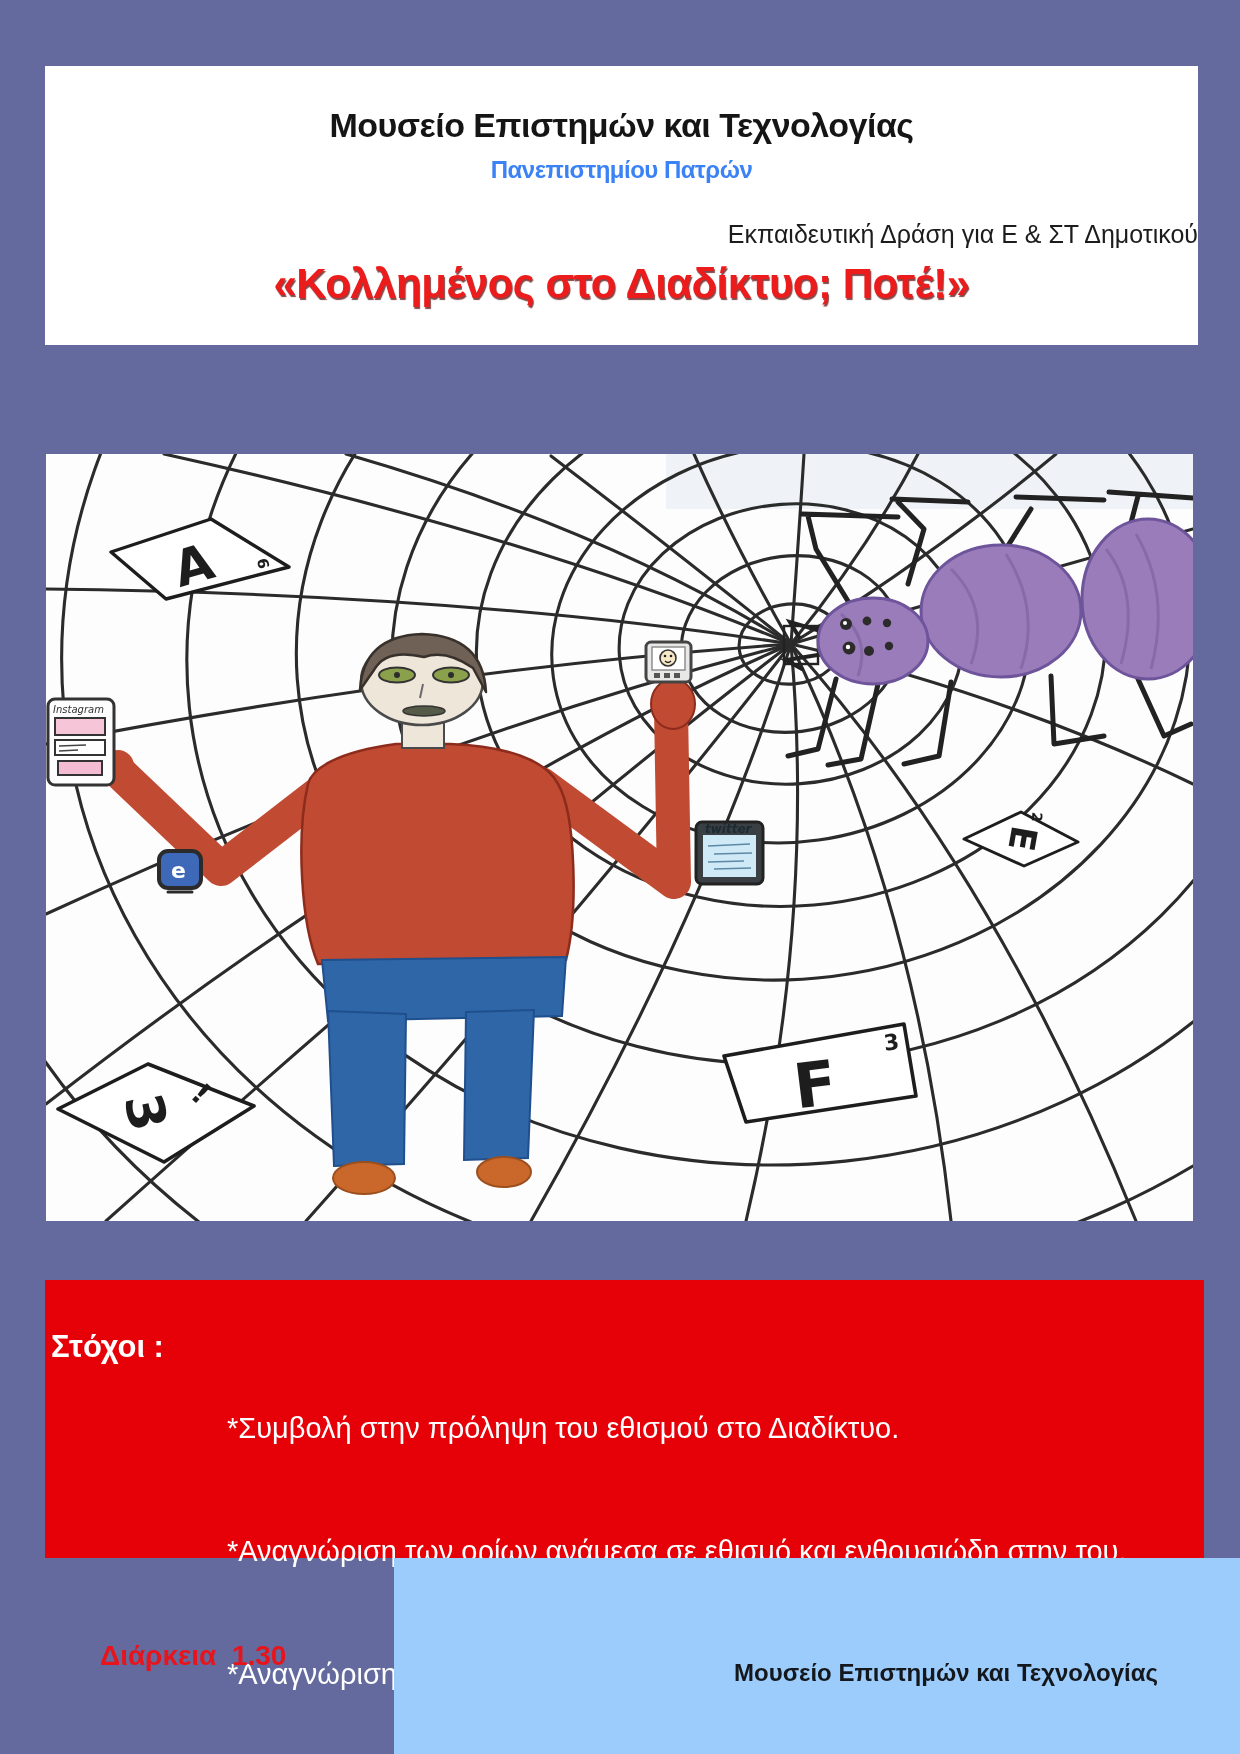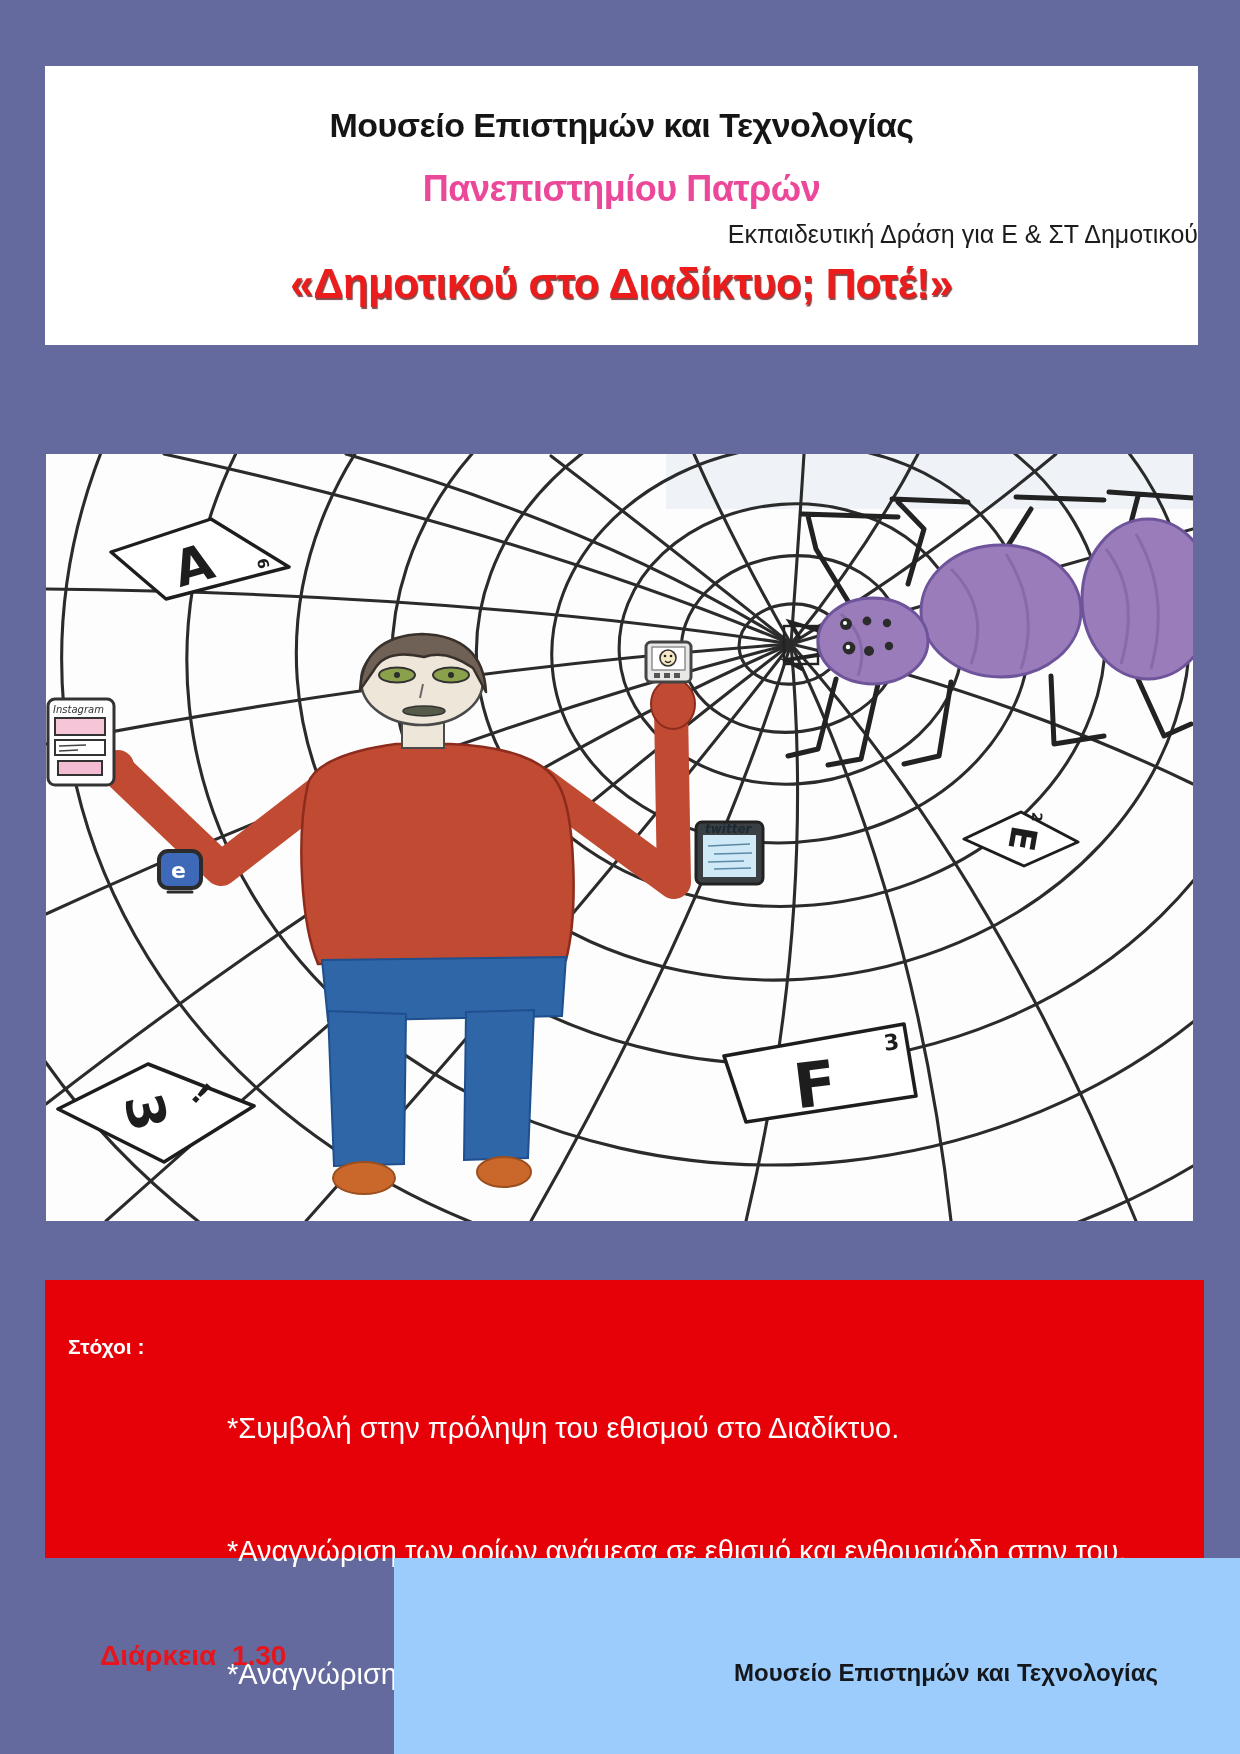--- a/index.html
+++ b/index.html
@@ -1,48 +1,48 @@
 <!DOCTYPE html>
 <html><head>
 <meta charset="utf-8">
 <style>
   html,body{margin:0;padding:0;background:#646a9d;}
   .page{position:relative;width:1240px;height:1754px;background:#646a9d;
         font-family:"Liberation Sans",sans-serif;overflow:hidden;padding-left:24px;}
   .header-box{position:absolute;left:45px;top:66px;width:1153px;height:279px;background:#ffffff;}
   .hline{position:absolute;left:0;width:100%;text-align:center;white-space:pre;}
   .title1{top:40px;font-size:34px;font-weight:bold;color:#151515;letter-spacing:-0.5px;}
-  .title2{top:102px;font-size:36px;font-weight:bold;color:#ec4899;letter-spacing:-0.5px;}
+  .title2{top:90px;font-size:24px;font-weight:bold;color:#3b82f6;letter-spacing:-0.5px;}
   .subtitle{top:154px;font-size:25px;color:#1c1c1c;text-align:right;}
   .slogan{top:194px;font-size:42px;font-weight:bold;color:#ed1c1c;
           text-shadow:1px 2px 1px rgba(90,10,10,0.75);letter-spacing:-0.5px;}
   .drawing{position:absolute;left:46px;top:454px;width:1147px;height:767px;background:#fdfdfd;}
   .drawing svg{display:block;}
   .goals-box{position:absolute;left:45px;top:1280px;width:1159px;height:278px;background:#e60008;}
-  .goals-label{position:absolute;left:23px;top:46px;font-size:21px;font-weight:bold;color:#ffffff;
+  .goals-label{position:absolute;left:6px;top:46px;font-size:31px;font-weight:bold;color:#ffffff;
                line-height:41px;white-space:pre;}
   .goals-list{position:absolute;left:182px;top:46px;font-size:29px;color:#ffffff;line-height:41px;
               white-space:pre;}
   .contact-box{position:absolute;left:394px;top:1558px;width:846px;height:196px;background:#9cccfb;}
   .contact-lines{position:absolute;right:82px;top:30px;text-align:right;font-size:24px;
                  font-weight:bold;color:#14171c;line-height:34px;white-space:pre;}
   .duration{position:absolute;left:100px;top:1640px;font-size:28px;font-weight:bold;
             color:#e8141c;white-space:pre;}
   .hand{font-family:"DejaVu Sans",sans-serif;}
 </style>
 </head>
 <body>
 
 <div class="page">
 
   <div class="header-box">
     <div class="hline title1">Μουσείο Επιστημών και Τεχνολογίας</div>
     <div class="hline title2">Πανεπιστημίου Πατρών</div>
     <div class="hline subtitle">Εκπαιδευτική Δράση για Ε &amp; ΣΤ Δημοτικού</div>
-    <div class="hline slogan">«Δημοτικού στο Διαδίκτυο; Ποτέ!»</div>
+    <div class="hline slogan">«Κολλημένος στο Διαδίκτυο; Ποτέ!»</div>
   </div>
 
   <div class="drawing">
     <svg width="1147" height="767" viewBox="0 0 1147 767" xmlns="http://www.w3.org/2000/svg">
 
       <rect x="620" y="0" width="527" height="55" fill="#e3e9f1" opacity="0.55"></rect>
 
       <g stroke="#1c1c1c" stroke-width="3.1" fill="none" stroke-linecap="round" opacity="0.93">
         <ellipse cx="745" cy="190" rx="52" ry="40" transform="rotate(-5 745 190)"></ellipse>
         <ellipse cx="745" cy="190" rx="110" ry="88" transform="rotate(-7 745 190)"></ellipse>

